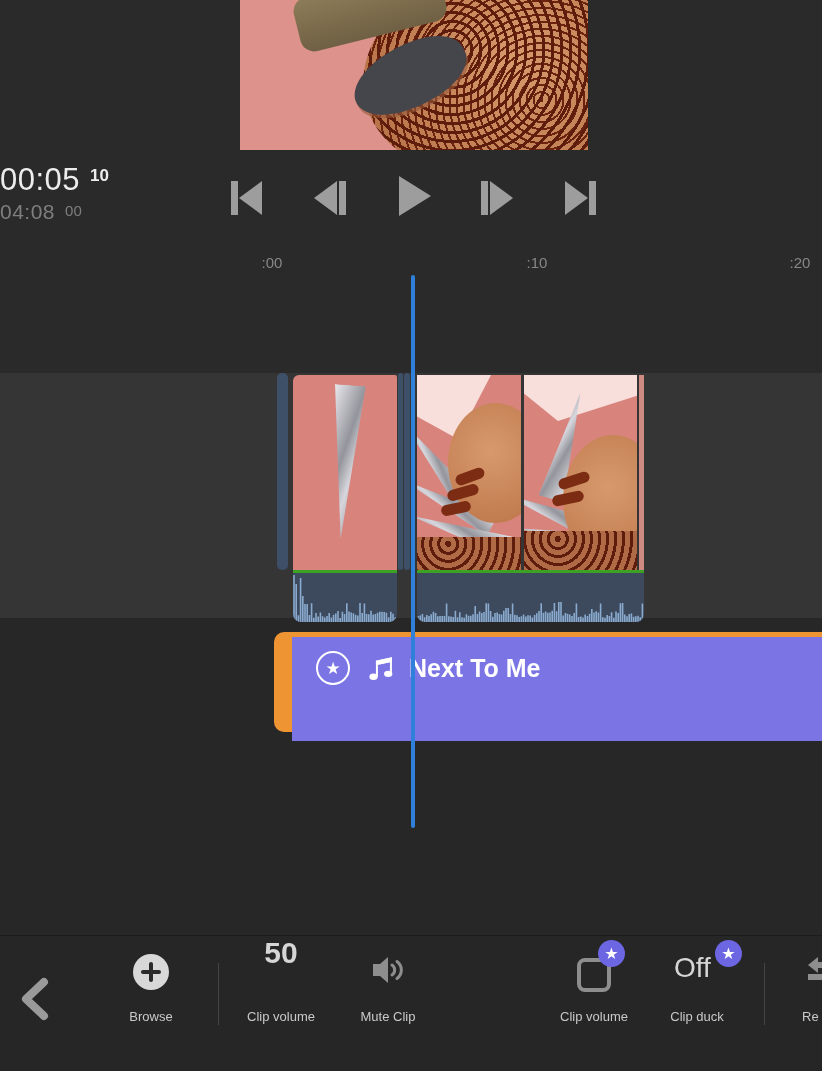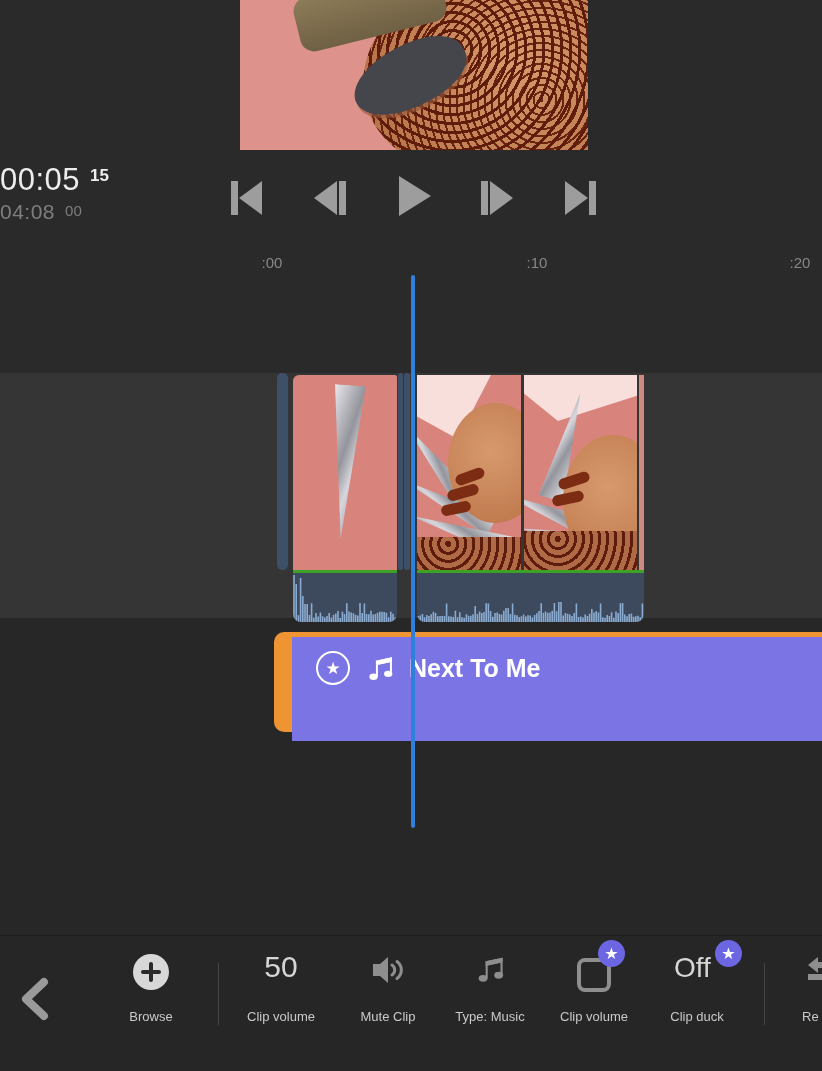--- a/index.html
+++ b/index.html
@@ -84,21 +84,21 @@
 
   <div class="preview">
     <div class="pv-hand"></div>
     <div class="pv-cone"></div>
     <div class="pv-thumb"></div>
   </div>
 
   <div class="timecode">
     <div class="tc-row">
       <span class="tc-main">00:05</span>
-      <span class="tc-frames">15</span>
+      <span class="tc-frames">10</span>
     </div>
     <div class="tc-row tc-dur">
       <span class="tc-main">04:08</span>
       <span class="tc-frames">00</span>
     </div>
   </div>
 
   <div class="transport-btn" style="left:222px;">
     <span>
       <svg width="36" height="36" viewBox="0 0 36 36">
@@ -223,46 +223,35 @@
     </div>
 
     <div class="tb-item" style="left:111px;width:80px;height:120px;">
       <div class="circle-plus" style="position:absolute;left:22px;top:18px;"></div>
       <div class="tb-label" style="left:0;width:80px;">Browse</div>
     </div>
 
     <div class="tb-divider" style="left:218px;"></div>
 
     <div class="tb-item" style="left:241px;width:80px;height:120px;">
-      <div class="tb-value" style="left:0;top:14px;width:80px;">50</div>
+      <div class="tb-value" style="left:0;top:0;width:80px;font-weight:bold;">50</div>
       <div class="tb-label" style="left:0;width:80px;">Clip volume</div>
     </div>
 
     <div class="tb-item" style="left:353px;width:70px;height:120px;">
       <span style="position:absolute;left:17px;top:17px;">
         <svg width="36" height="34" viewBox="0 0 36 34" fill="#8e8e8e">
           <polygon points="3,11 10,11 18,4 18,30 10,23 3,23"></polygon>
           <path d="M22 12 a6 6 0 0 1 0 10" stroke="#8e8e8e" stroke-width="3" fill="none" stroke-linecap="round"></path>
           <path d="M27 8.5 a10.5 10.5 0 0 1 0 17" stroke="#8e8e8e" stroke-width="3" fill="none" stroke-linecap="round"></path>
         </svg>
       </span>
       <div class="tb-label" style="left:0;width:70px;">Mute Clip</div>
     </div>
 
-    <div class="tb-item" style="left:455px;width:70px;height:120px;">
-      <span style="position:absolute;left:19px;top:16px;">
-        <svg width="34" height="34" viewBox="0 0 24 24" fill="#8e8e8e">
-          <ellipse cx="6.4" cy="18.6" rx="3.1" ry="2.4"></ellipse>
-          <ellipse cx="17.4" cy="16.4" rx="3.1" ry="2.4"></ellipse>
-          <path d="M8.2 18.6 L8.2 6.6 L20.2 4 L20.2 16.4 L18.7 16.4 L18.7 7.6 L9.7 9.6 L9.7 18.6 Z"></path>
-          <path d="M8.2 6.6 L20.2 4 L20.2 7.3 L8.2 9.9 Z"></path>
-        </svg>
-      </span>
-      <div class="tb-label" style="left:0;width:70px;">Type: Music</div>
-    </div>
 
     <div class="tb-item" style="left:554px;width:80px;height:120px;">
       <div class="rounded-square" style="position:absolute;left:23px;top:22px;"></div>
       <div class="star-badge" style="left:44px;top:4px;">★</div>
       <div class="tb-label" style="left:0;width:80px;">Clip volume</div>
     </div>
 
     <div class="tb-item" style="left:662px;width:70px;height:120px;">
       <div class="off-text" style="position:absolute;left:12px;top:16px;">Off</div>
       <div class="star-badge" style="left:53px;top:4px;">★</div>

